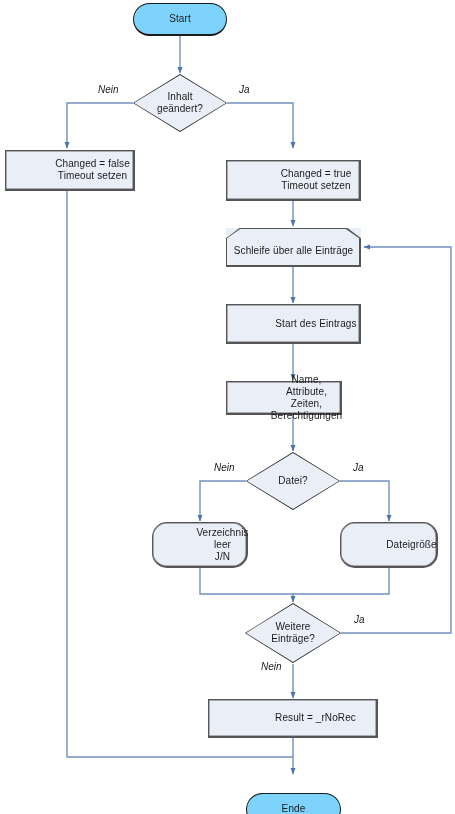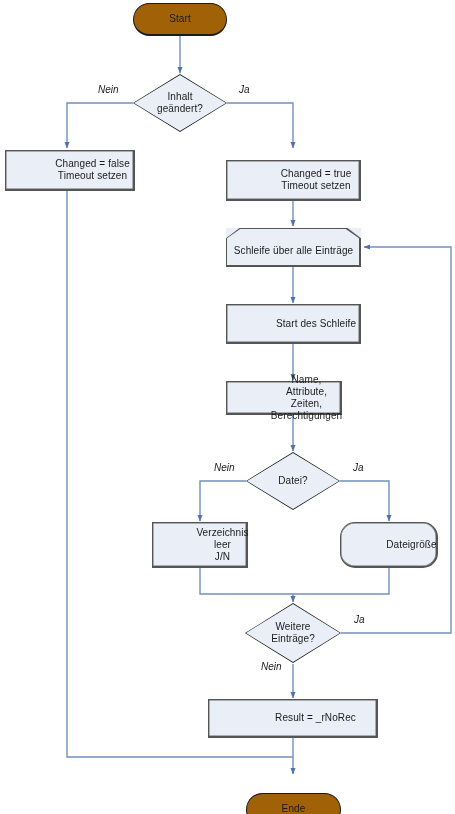--- a/index.html
+++ b/index.html
@@ -41,21 +41,21 @@
   .proc {
     background: #e9eef7;
     border: 1px solid #555555;
     border-right-width: 2px;
     border-bottom-width: 2px;
     box-shadow: 0 0 0 0.5px #6b6b6b inset;
     padding-left: 46px;
   }
   
   .term {
-    background: #a16207;
+    background: #7dd3fc;
     border: 1px solid #1b1b1b;
     border-radius: 17px;
     border-bottom-width: 2px;
   }
   
   .loop {
     background: #e9eef7;
     border: none;
     padding: 0;
   }
@@ -182,37 +182,37 @@
     </span>
   </div>
 
   <div class="node loop" style="left:226px; top:228px; width:135px; height:39px;">
     <span class="loopbody"></span>
     <span class="loopfill"></span>
     <span class="looplabel">Schleife über alle Einträge</span>
   </div>
 
   <div class="node proc" style="left:226px; top:304px; width:135px; height:40px;">
-    <span>Start des Schleife</span>
+    <span>Start des Eintrags</span>
   </div>
 
   <div class="node proc" style="left:226px; top:381px; width:116px; height:34px;">
     <span>
       <span>Name, Attribute, Zeiten,</span><br>
       <span>Berechtigungen</span>
     </span>
   </div>
 
   <div class="node dia" style="left:246px; top:452px; width:94px; height:58px;">
     <span class="diabody"></span>
     <span class="diafill"></span>
     <span class="dialabel">Datei?</span>
   </div>
 
-  <div class="node proc" style="left:152px; top:522px; width:96px; height:46px;">
+  <div class="node proc" style="left:152px; top:522px; width:96px; height:46px;border-radius:15px;">
     <span>
       <span>Verzeichnis leer</span><br>
       <span>J/N</span>
     </span>
   </div>
 
   <div class="node proc" style="left:340px; top:522px; width:98px; height:46px;border-radius:15px;">
     <span>Dateigröße</span>
   </div>
 

